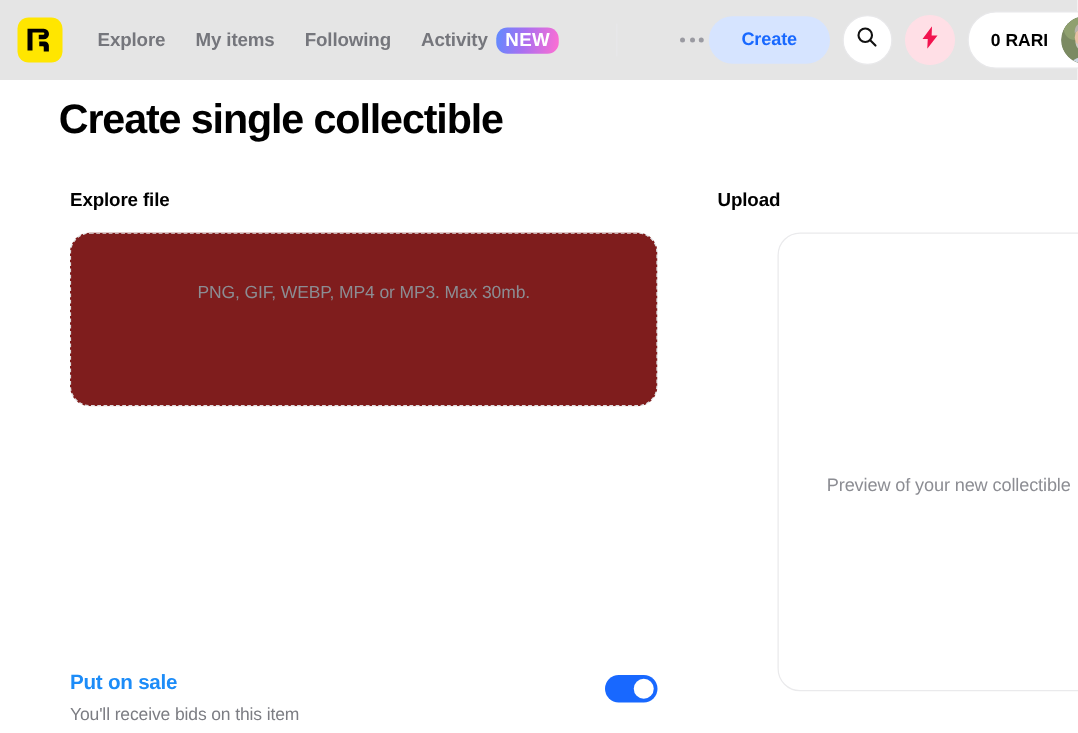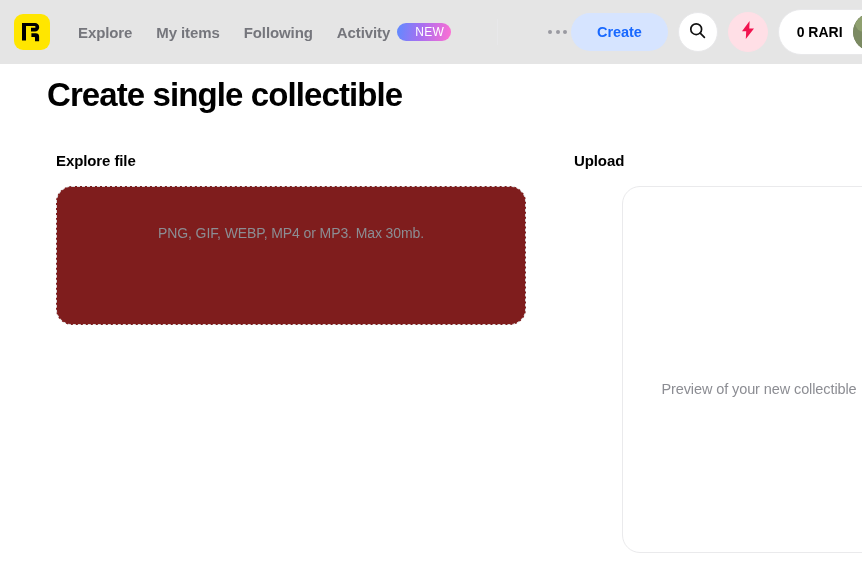--- a/index.html
+++ b/index.html
@@ -26,23 +26,23 @@
   }
   .logo svg { display: block; }
 
   .nav { display: flex; align-items: center; margin-left: 28px; gap: 24px; }
   .nav-item {
     font-size: 15px; font-weight: 700; color: #75767c;
     letter-spacing: -0.1px; white-space: nowrap;
     display: flex; align-items: center; gap: 7px;
   }
   .badge-new {
-    font-size: 12px; font-weight: 400; color: #fff;
+    font-size: 15px; font-weight: 700; color: #fff;
     letter-spacing: 0.3px;
-    padding: 3px 7px 3px 18px; border-radius: 9px;
+    padding: 3px 7px 3px 7px; border-radius: 9px;
     background: linear-gradient(100deg, #5e8bff 0%, #a96ff0 45%, #ff6fd2 100%);
     line-height: 1;
   }
   .nav-divider {
     width: 1px; height: 26px; background: #e8e8ea; margin-left: 22px;
   }
   .dots {
     display: flex; gap: 3.5px; align-items: center;
     margin-left: 22px; padding: 8px 4px;
   }
@@ -235,20 +235,33 @@
 
 <div class="col-left">
 
   <div class="section-label">Explore file</div>
 
   <div class="upload-box">
     <div class="upload-hint">PNG, GIF, WEBP, MP4 or MP3. Max 30mb.</div>
 
   </div>
 
+  <div style="position:relative; height:240px;">
+
+    <div class="toggle-row row-put">
+      <div>
+        <div class="row-title blue">Put on sale</div>
+        <div class="row-sub">You'll receive bids on this item</div>
+      </div>
+      <div class="switch on">
+        <div class="knob"></div>
+      </div>
+    </div>
+
+  </div>
 </div>
 
 <div class="col-right">
   <div class="section-label">Upload</div>
   <div class="preview-card">
     <div class="preview-text">Preview of your new collectible</div>
   </div>
 </div>
 
 </body></html>

